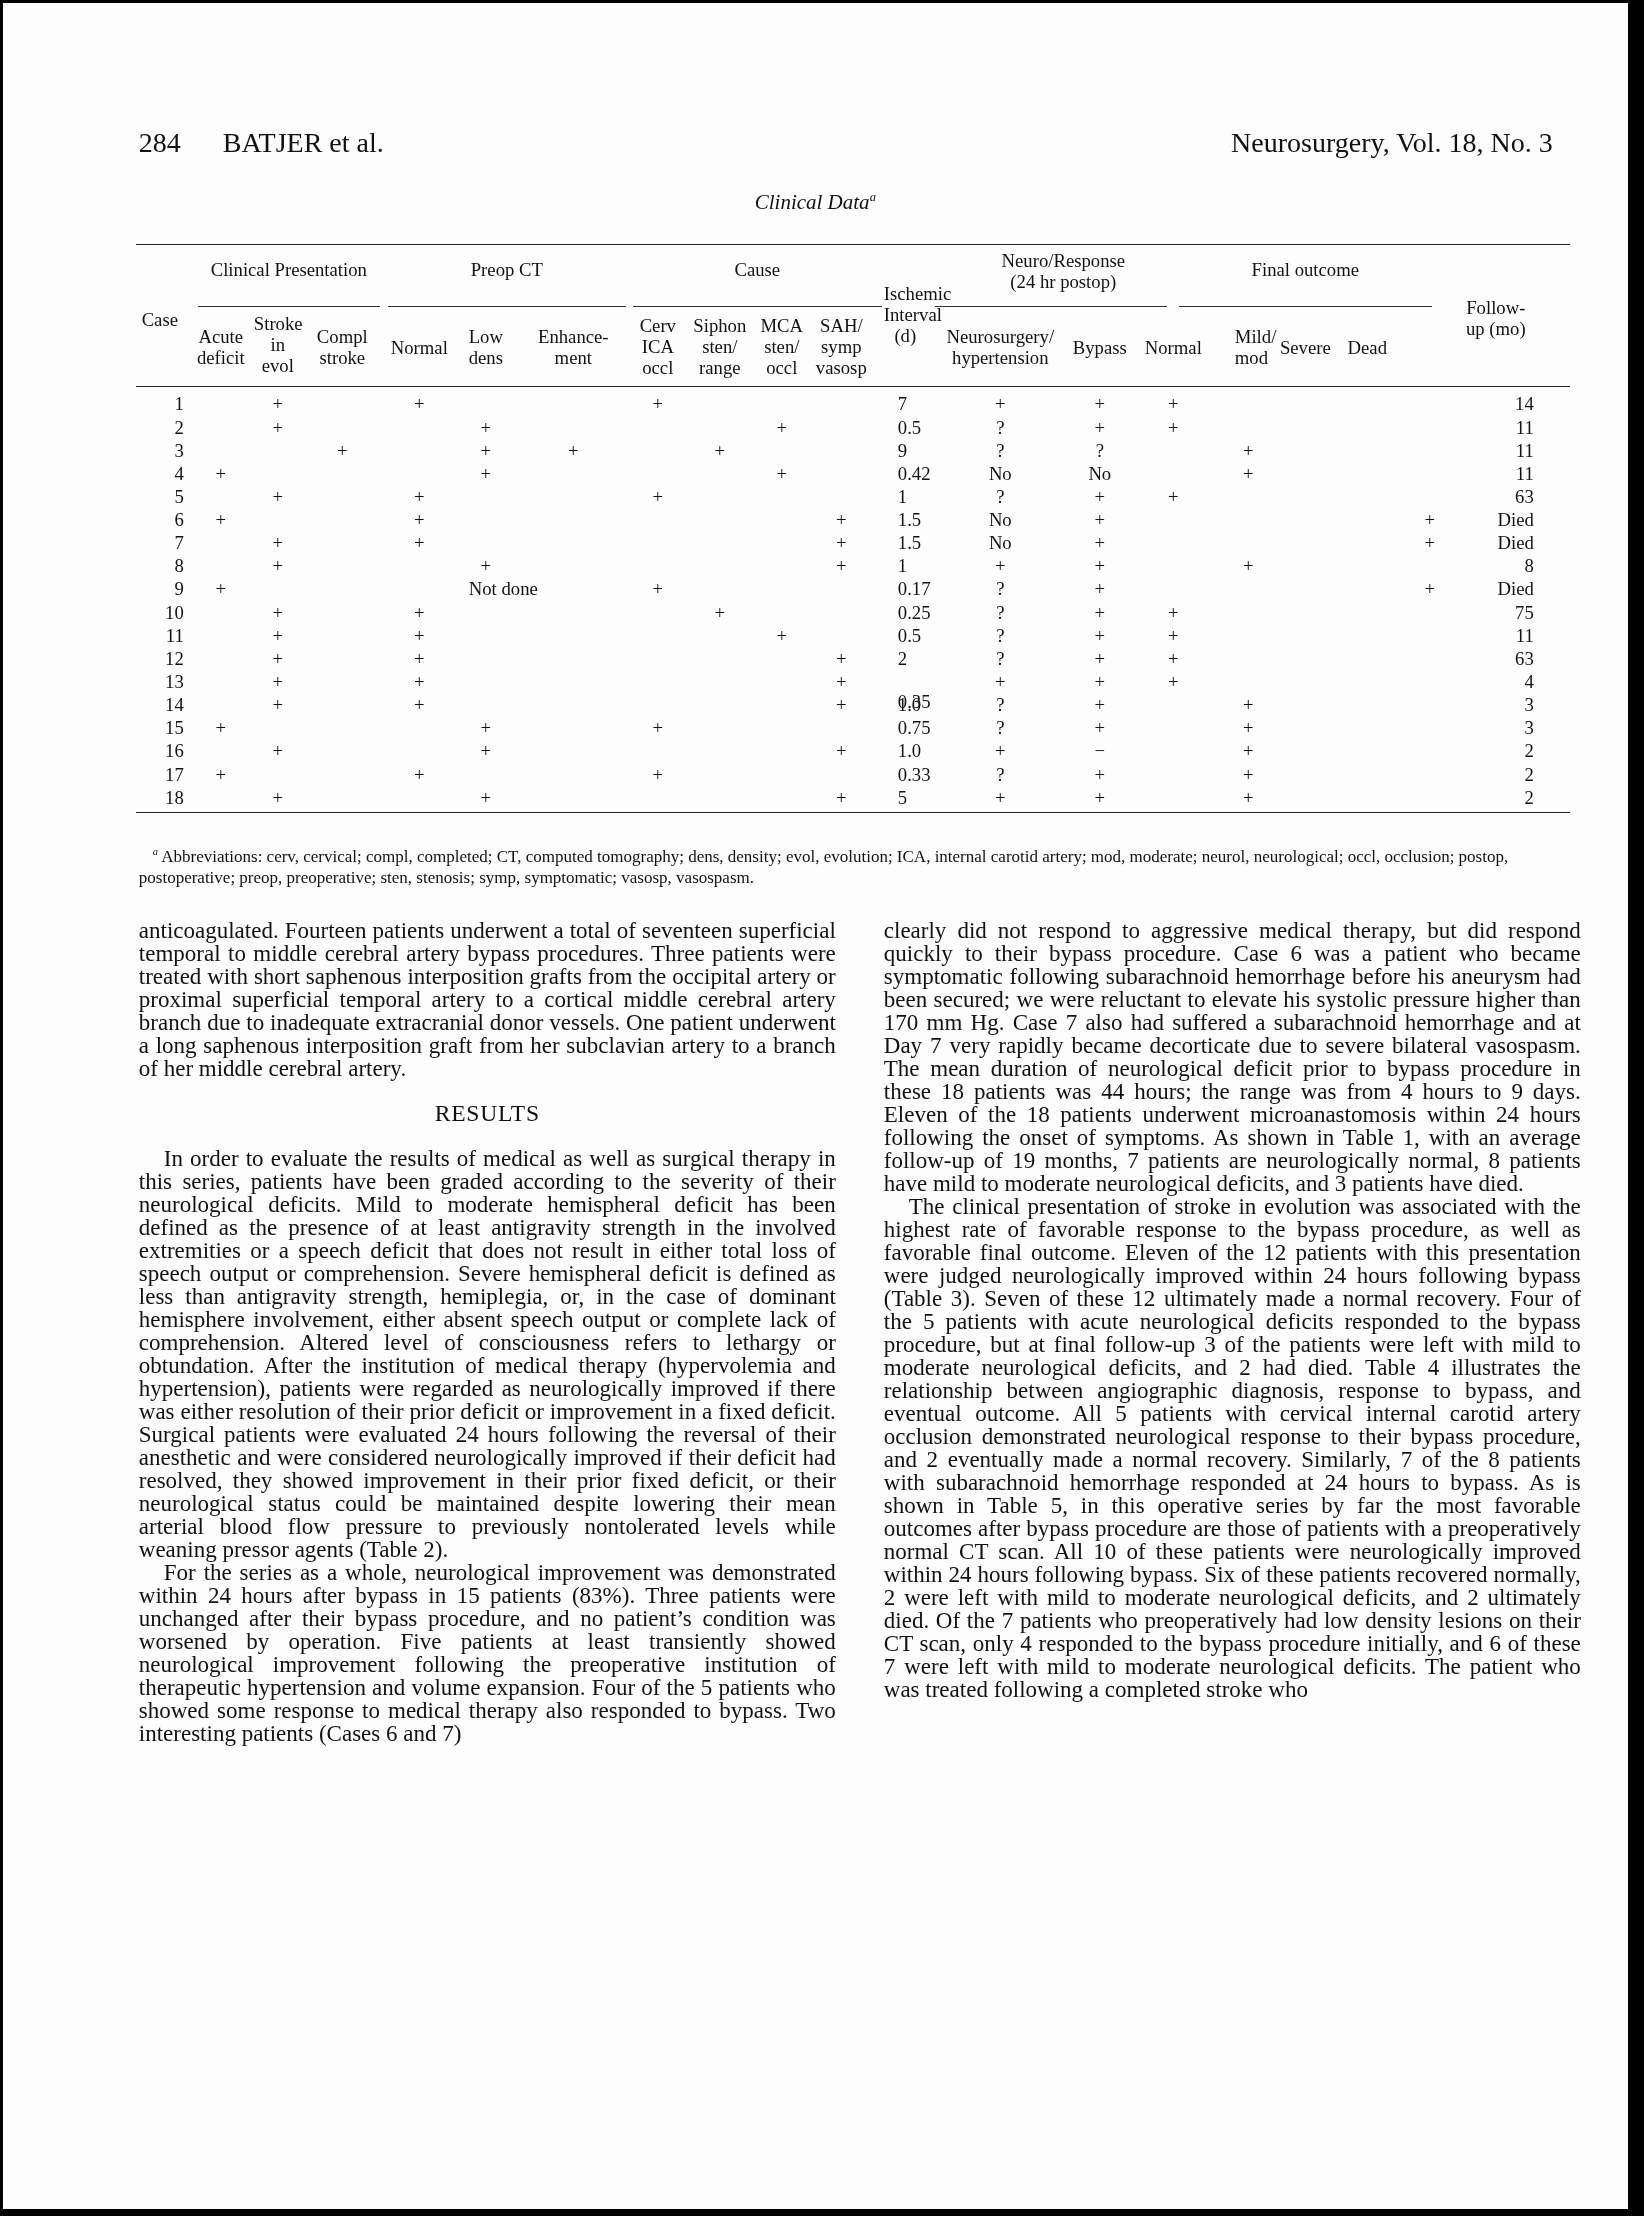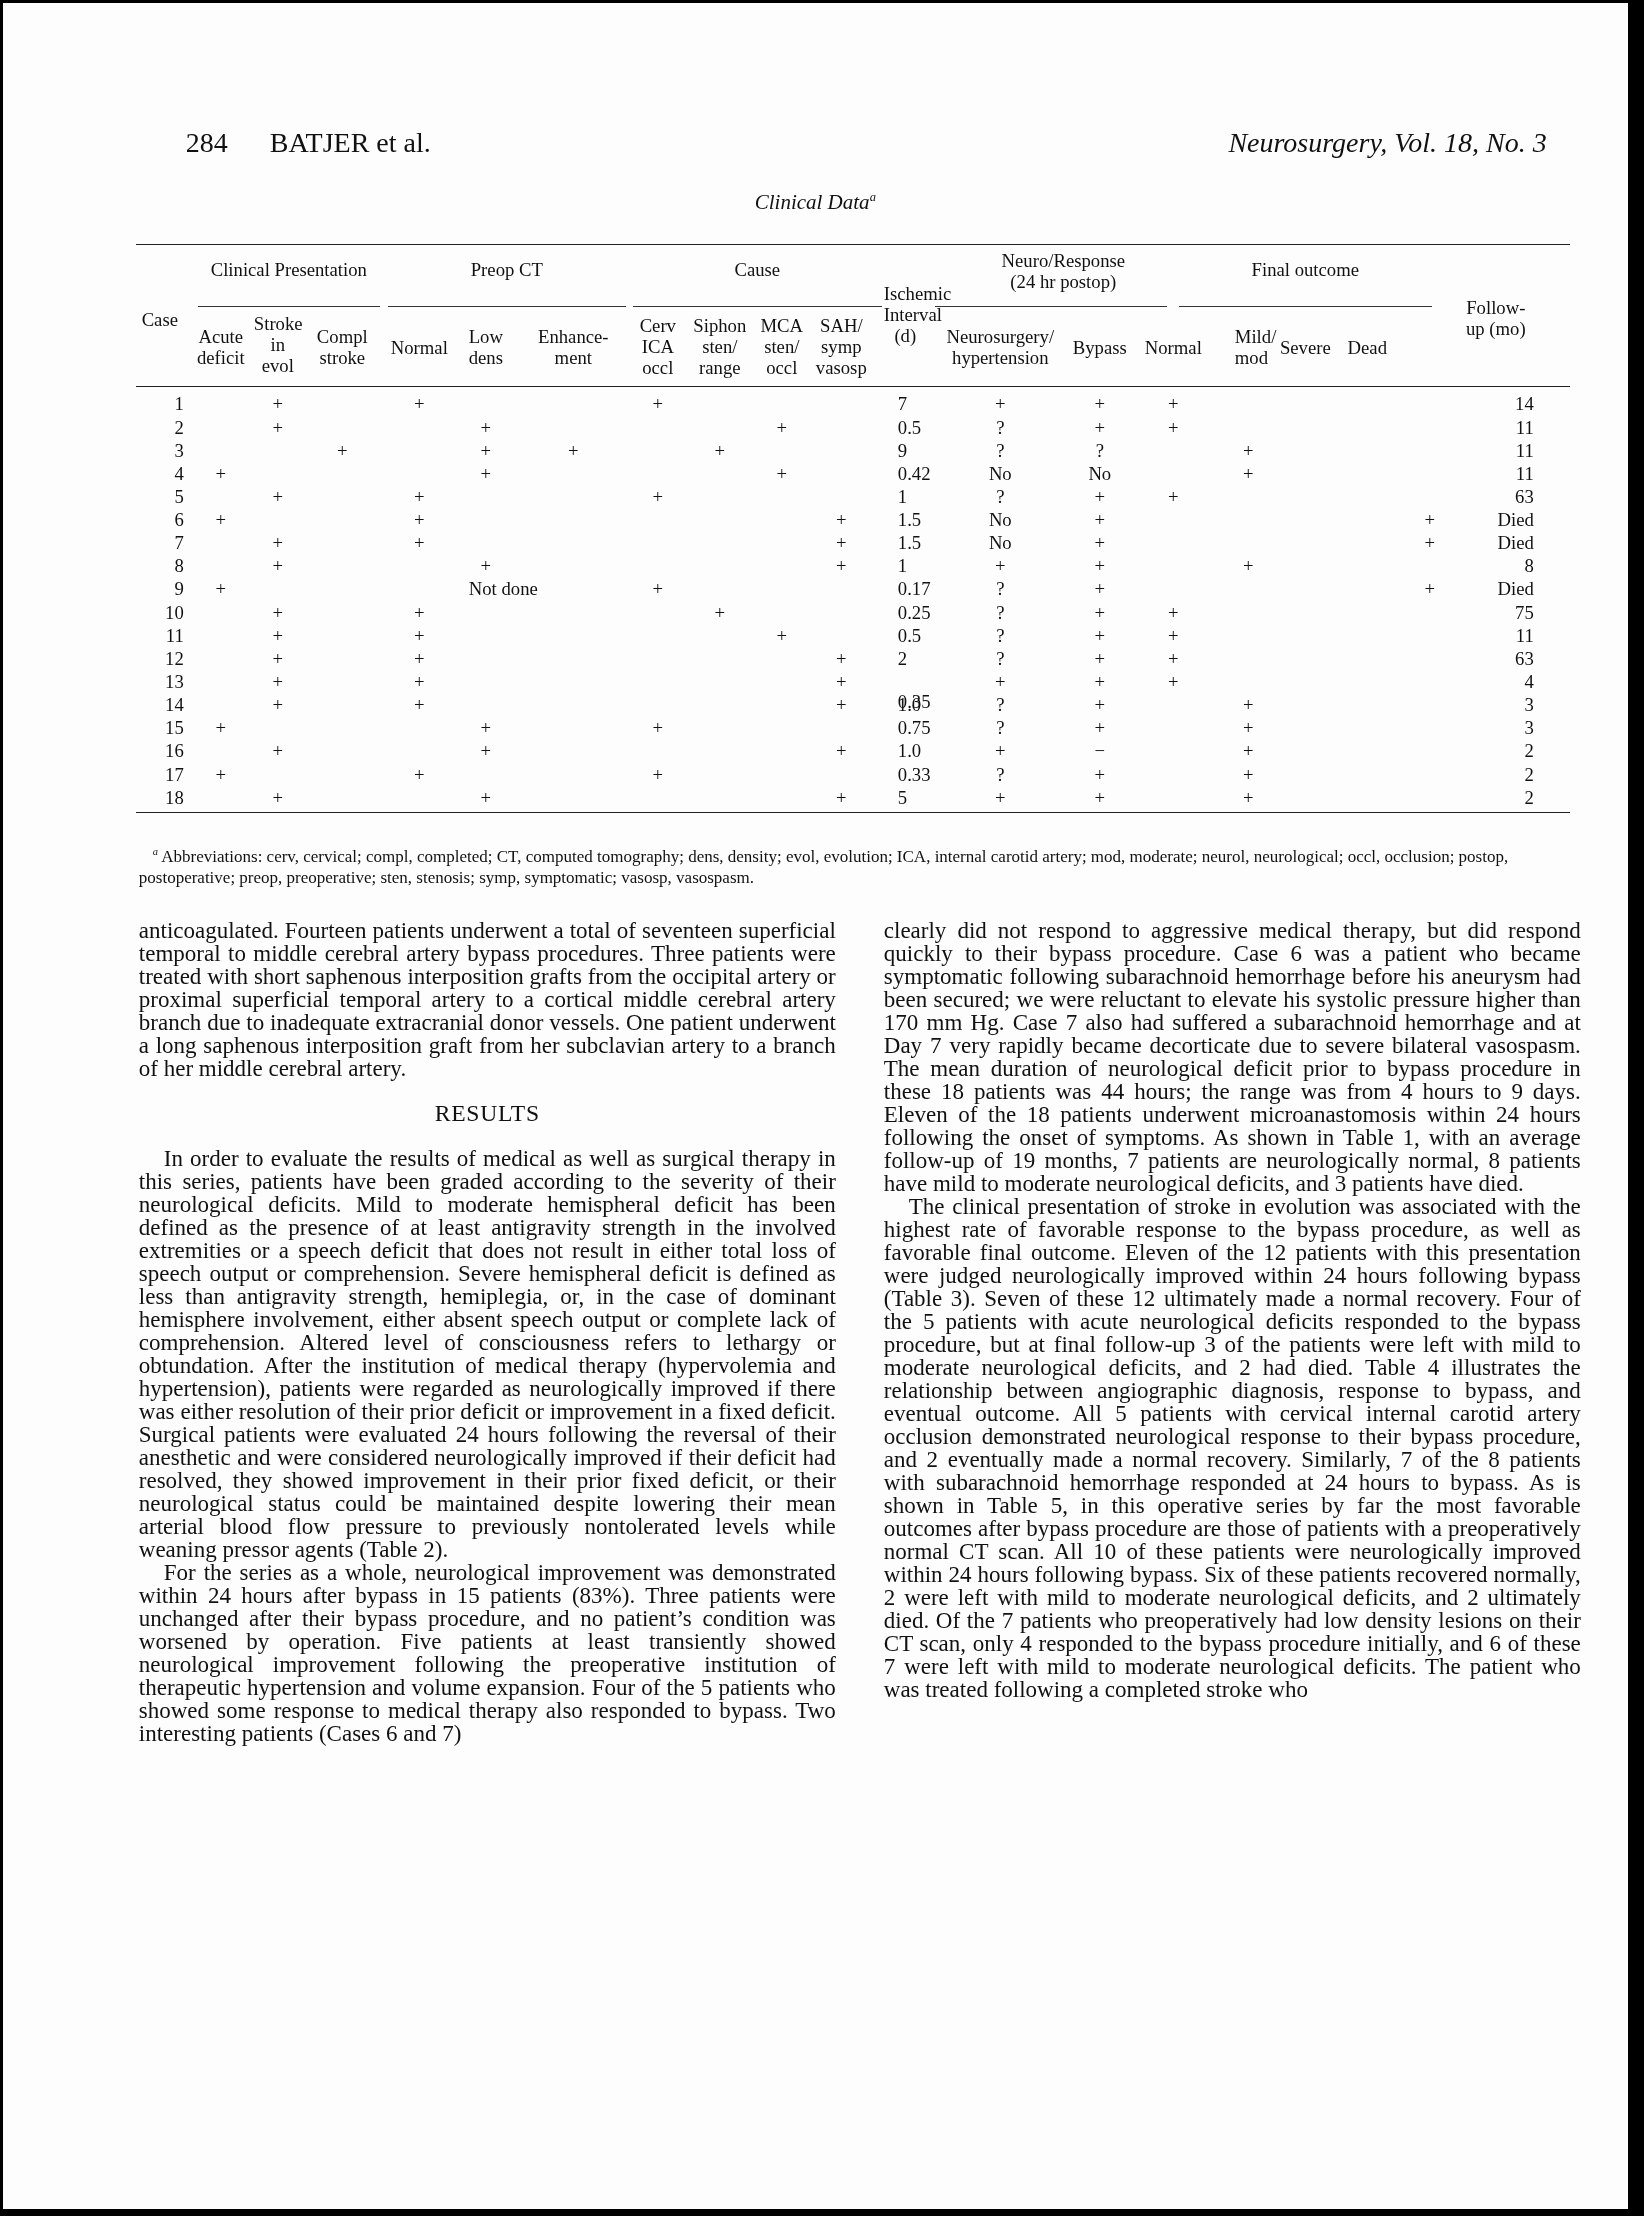--- a/index.html
+++ b/index.html
@@ -9,22 +9,22 @@
   }
   .page {
     position:absolute; left:2.8px; top:2.8px; width:1625px; height:2206px;
     background:#fdfdfd;
   }
   .running-head {
     position:absolute; top:119px; left:136px; right:75px; height:42px;
     font-size:28px; line-height:42px;
   }
   .rh-left { position:absolute; left:0; top:0; }
-  .rh-left .pg { margin-right:35px;margin-left:47px; }
-  .rh-right { position:absolute; right:6px; top:0; font-style:italic; }
+  .rh-left .pg { margin-right:35px; }
+  .rh-right { position:absolute; right:0; top:0; }
 
   .table-caption { position:absolute; left:0; right:0; top:182px; text-align:center; font-size:21px; line-height:25px; }
   .table-caption .label { font-variant:small-caps; letter-spacing:0.7px; }
   .table-caption .subtitle { font-style:italic; }
   .table-caption sup { font-size:12.5px; }
 
   .rule { position:absolute; height:1.4px; background:#222; }
   .rule.thin { height:1px; background:#333; }
 
   .th { position:absolute; font-size:18.7px; line-height:21px; text-align:center; }

